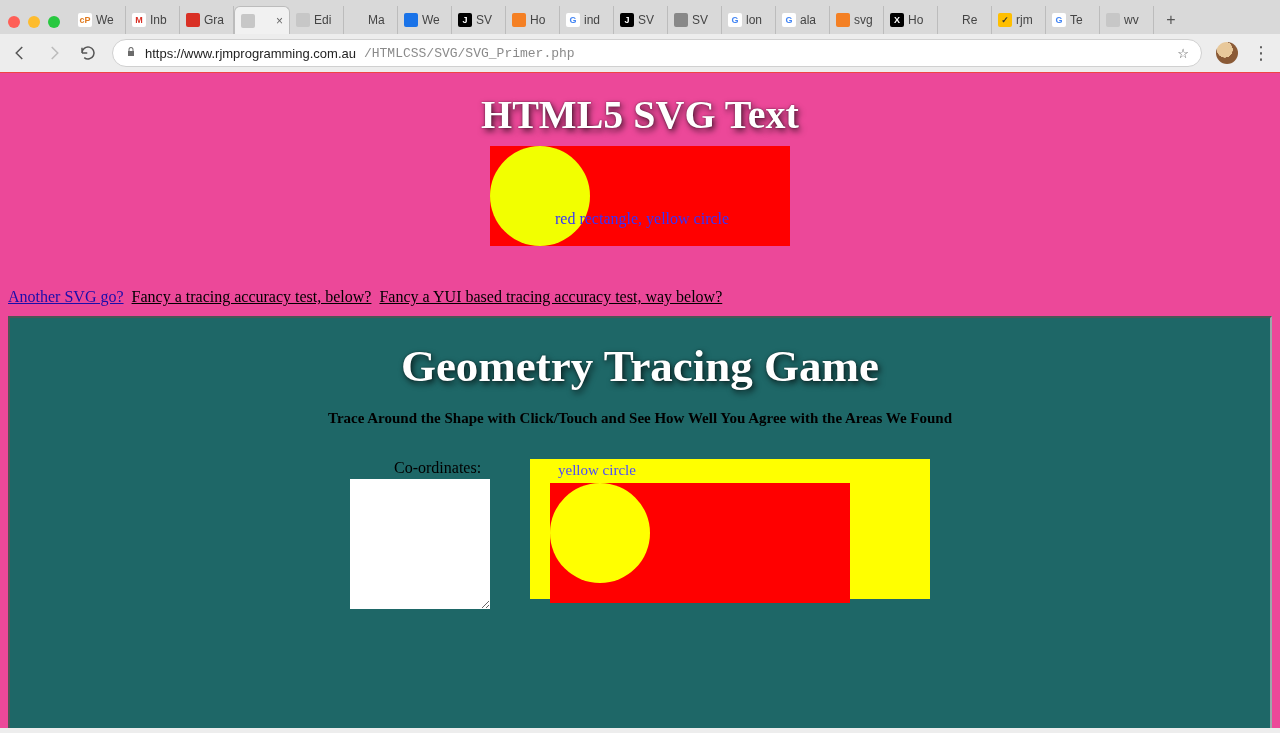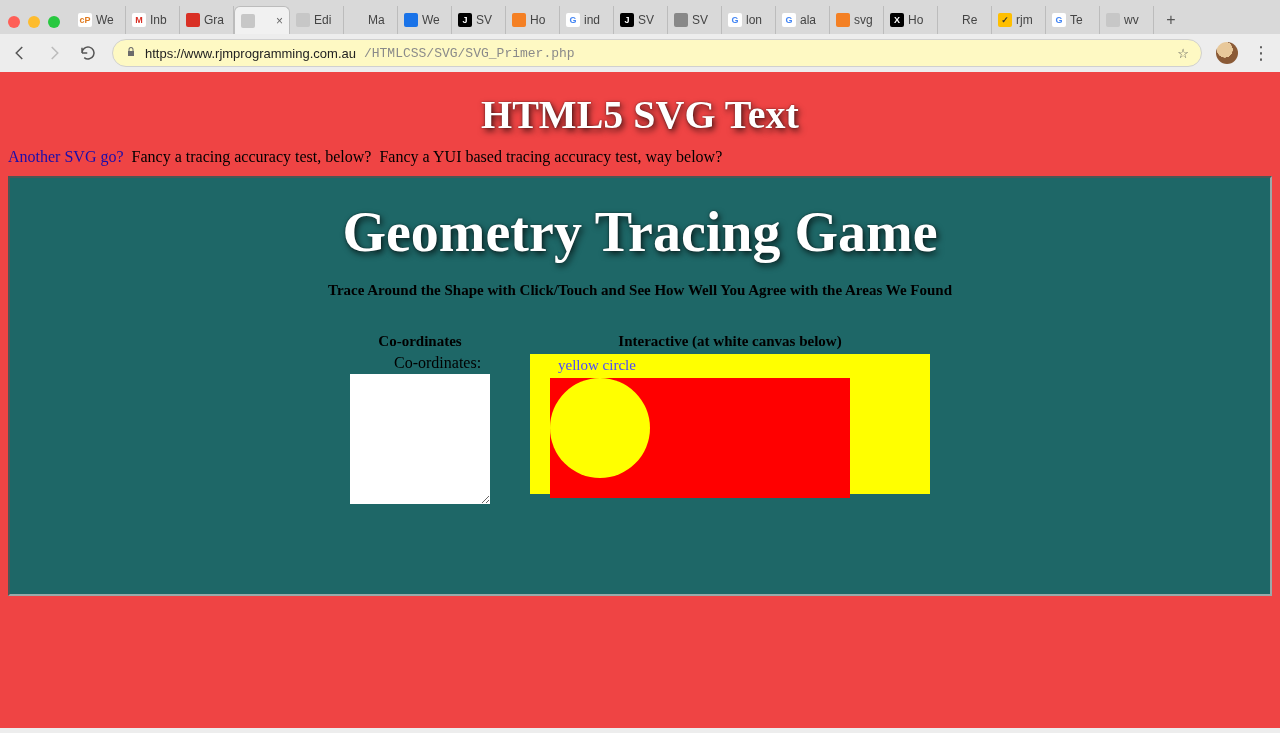--- a/index.html
+++ b/index.html
@@ -88,21 +88,21 @@
     gap:14px;
   }
   .navbtn {
     width:20px; height:20px;
     display:flex; align-items:center; justify-content:center;
   }
   .navbtn svg { width:18px; height:18px; }
   .addr {
     flex:1;
     height:28px;
-    background:#fef9c3;
+    background:#ffffff;
     border:1px solid #d0d0d0;
     border-radius:14px;
     display:flex;
     align-items:center;
     padding:0 12px;
     font:13px -apple-system, Helvetica, Arial, sans-serif;
     color:#222;
     gap:8px;
   }
   .addr .lock { width:12px; height:12px; }
@@ -112,21 +112,21 @@
     width:22px;height:22px;border-radius:50%;
     background: radial-gradient(circle at 40% 35%, #e8c89a 0 40%, #8a5a36 41% 100%);
   }
   .kebab { font:18px sans-serif; color:#555; }
 
   
   .page {
     width:100%;
     height:calc(733px - 78px);
     overflow:hidden;
-    background:#ef4444;
+    background:#ec4899;
   }
 
   .svg-title {
     text-align:center;
     margin:18px 0 8px 0;
   }
   .svg-title h1 {
     display:inline-block;
     margin:0;
     font-size:40px;
@@ -141,41 +141,43 @@
     margin:8px auto 40px auto;
     position:relative;
   }
 
   .links-row {
     padding:2px 8px 6px 8px;
     font-size:16px;
   }
   .links-row a {
     color:#0000ee;
+    text-decoration:underline;
     cursor:pointer;
   }
   .links-row a.visited { color:#1a0dab; }
   .links-row span.plain {
     color:#000;
+    text-decoration:underline;
     margin-top:46px;
   }
 
   .game-frame {
     margin:4px 8px 0 8px;
     border:2px inset #9aa;
     background:#1f6c6c;
     background:#1e6767;
     height:420px;
     text-align:center;
     overflow:hidden;
   }
   .game-frame-inner { padding-top:10px; }
   .game-h1 {
     margin:12px 0 18px 0;
-    font-size:56px;
+    font-size:45px;
     font-weight:bold;
     color:#ffffff;
     text-shadow: 2px 3px 6px rgba(0,0,0,0.7), 0 0 2px rgba(0,0,0,0.5);
   }
   .game-h2 {
     margin:4px 0 10px 0;
     font-size:24px;
     color:#000;
     font-weight:bold;
   }
@@ -367,38 +369,41 @@
     <div class="kebab">⋮</div>
   </div>
 </div>
 
 <div class="page">
 
   <div class="svg-title">
     <h1>HTML5 SVG Text</h1>
   </div>
 
+  <div class="svg-demo">
+    <svg width="300" height="100">
+      <rect x="0" y="0" width="300" height="100" fill="#ff0000"></rect>
+      <circle cx="50" cy="50" r="50" fill="#f2ff00"></circle>
+      <text x="65" y="78" fill="#3434ff" font-size="16" font-family="Times New Roman,serif">red rectangle, yellow circle</text>
+    </svg>
+  </div>
 
   <div class="links-row">
     <a class="visited">Another SVG go?</a>&nbsp;
     <span class="plain">Fancy a tracing accuracy test, below?</span>&nbsp;
     <span class="plain">Fancy a YUI based tracing accuracy test, way below?</span>
   </div>
 
   <div class="game-frame">
     <div class="game-frame-inner">
       <div class="game-h1">Geometry Tracing Game</div>
       <div class="game-h4">Trace Around the Shape with Click/Touch and See How Well You Agree with the Areas We Found</div>
 
       <table class="game-table">
         <tbody>
-            <tr>
-          <th>Co-ordinates</th>
-          <th>Interactive (at white canvas below)</th>
-        </tr>
         <tr>
           <td>
             <div class="coords-label">Co-ordinates:</div>
             <textarea class="coords-box" style=""></textarea>
           </td>
           <td>
             <div class="interactive-canvas">
               <div class="ytext">yellow circle</div>
               <div class="redrect"></div>
               <div class="ycircle"></div>

